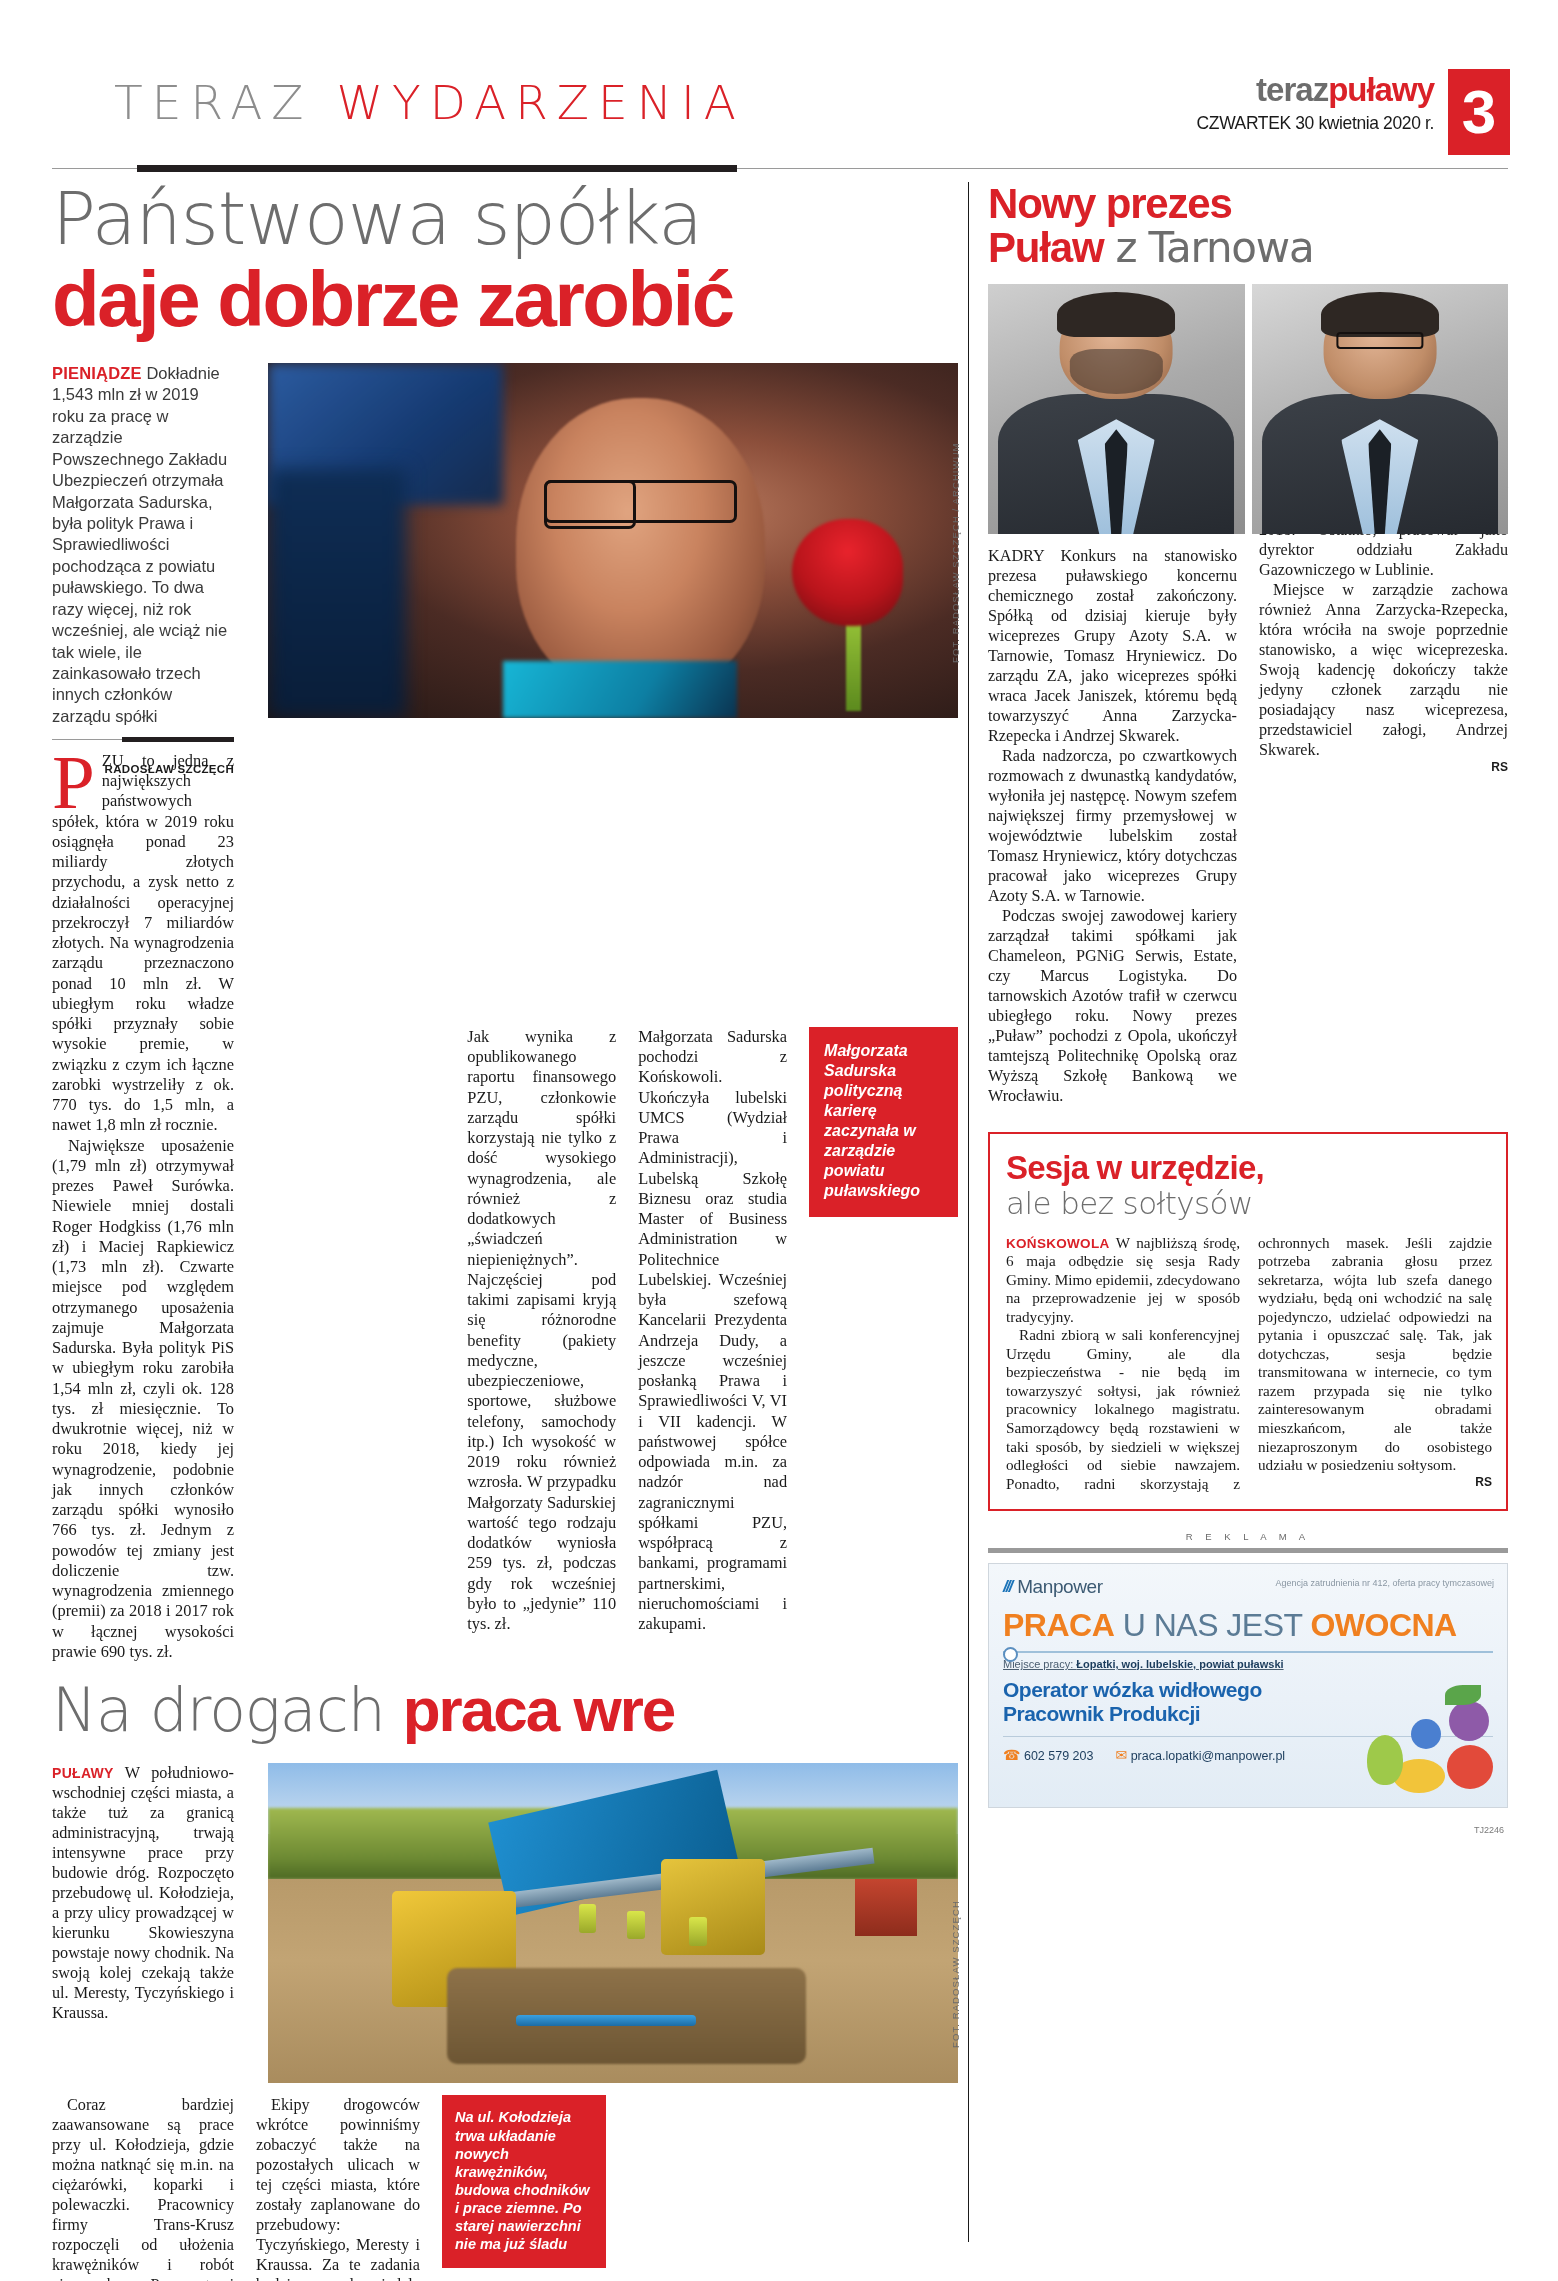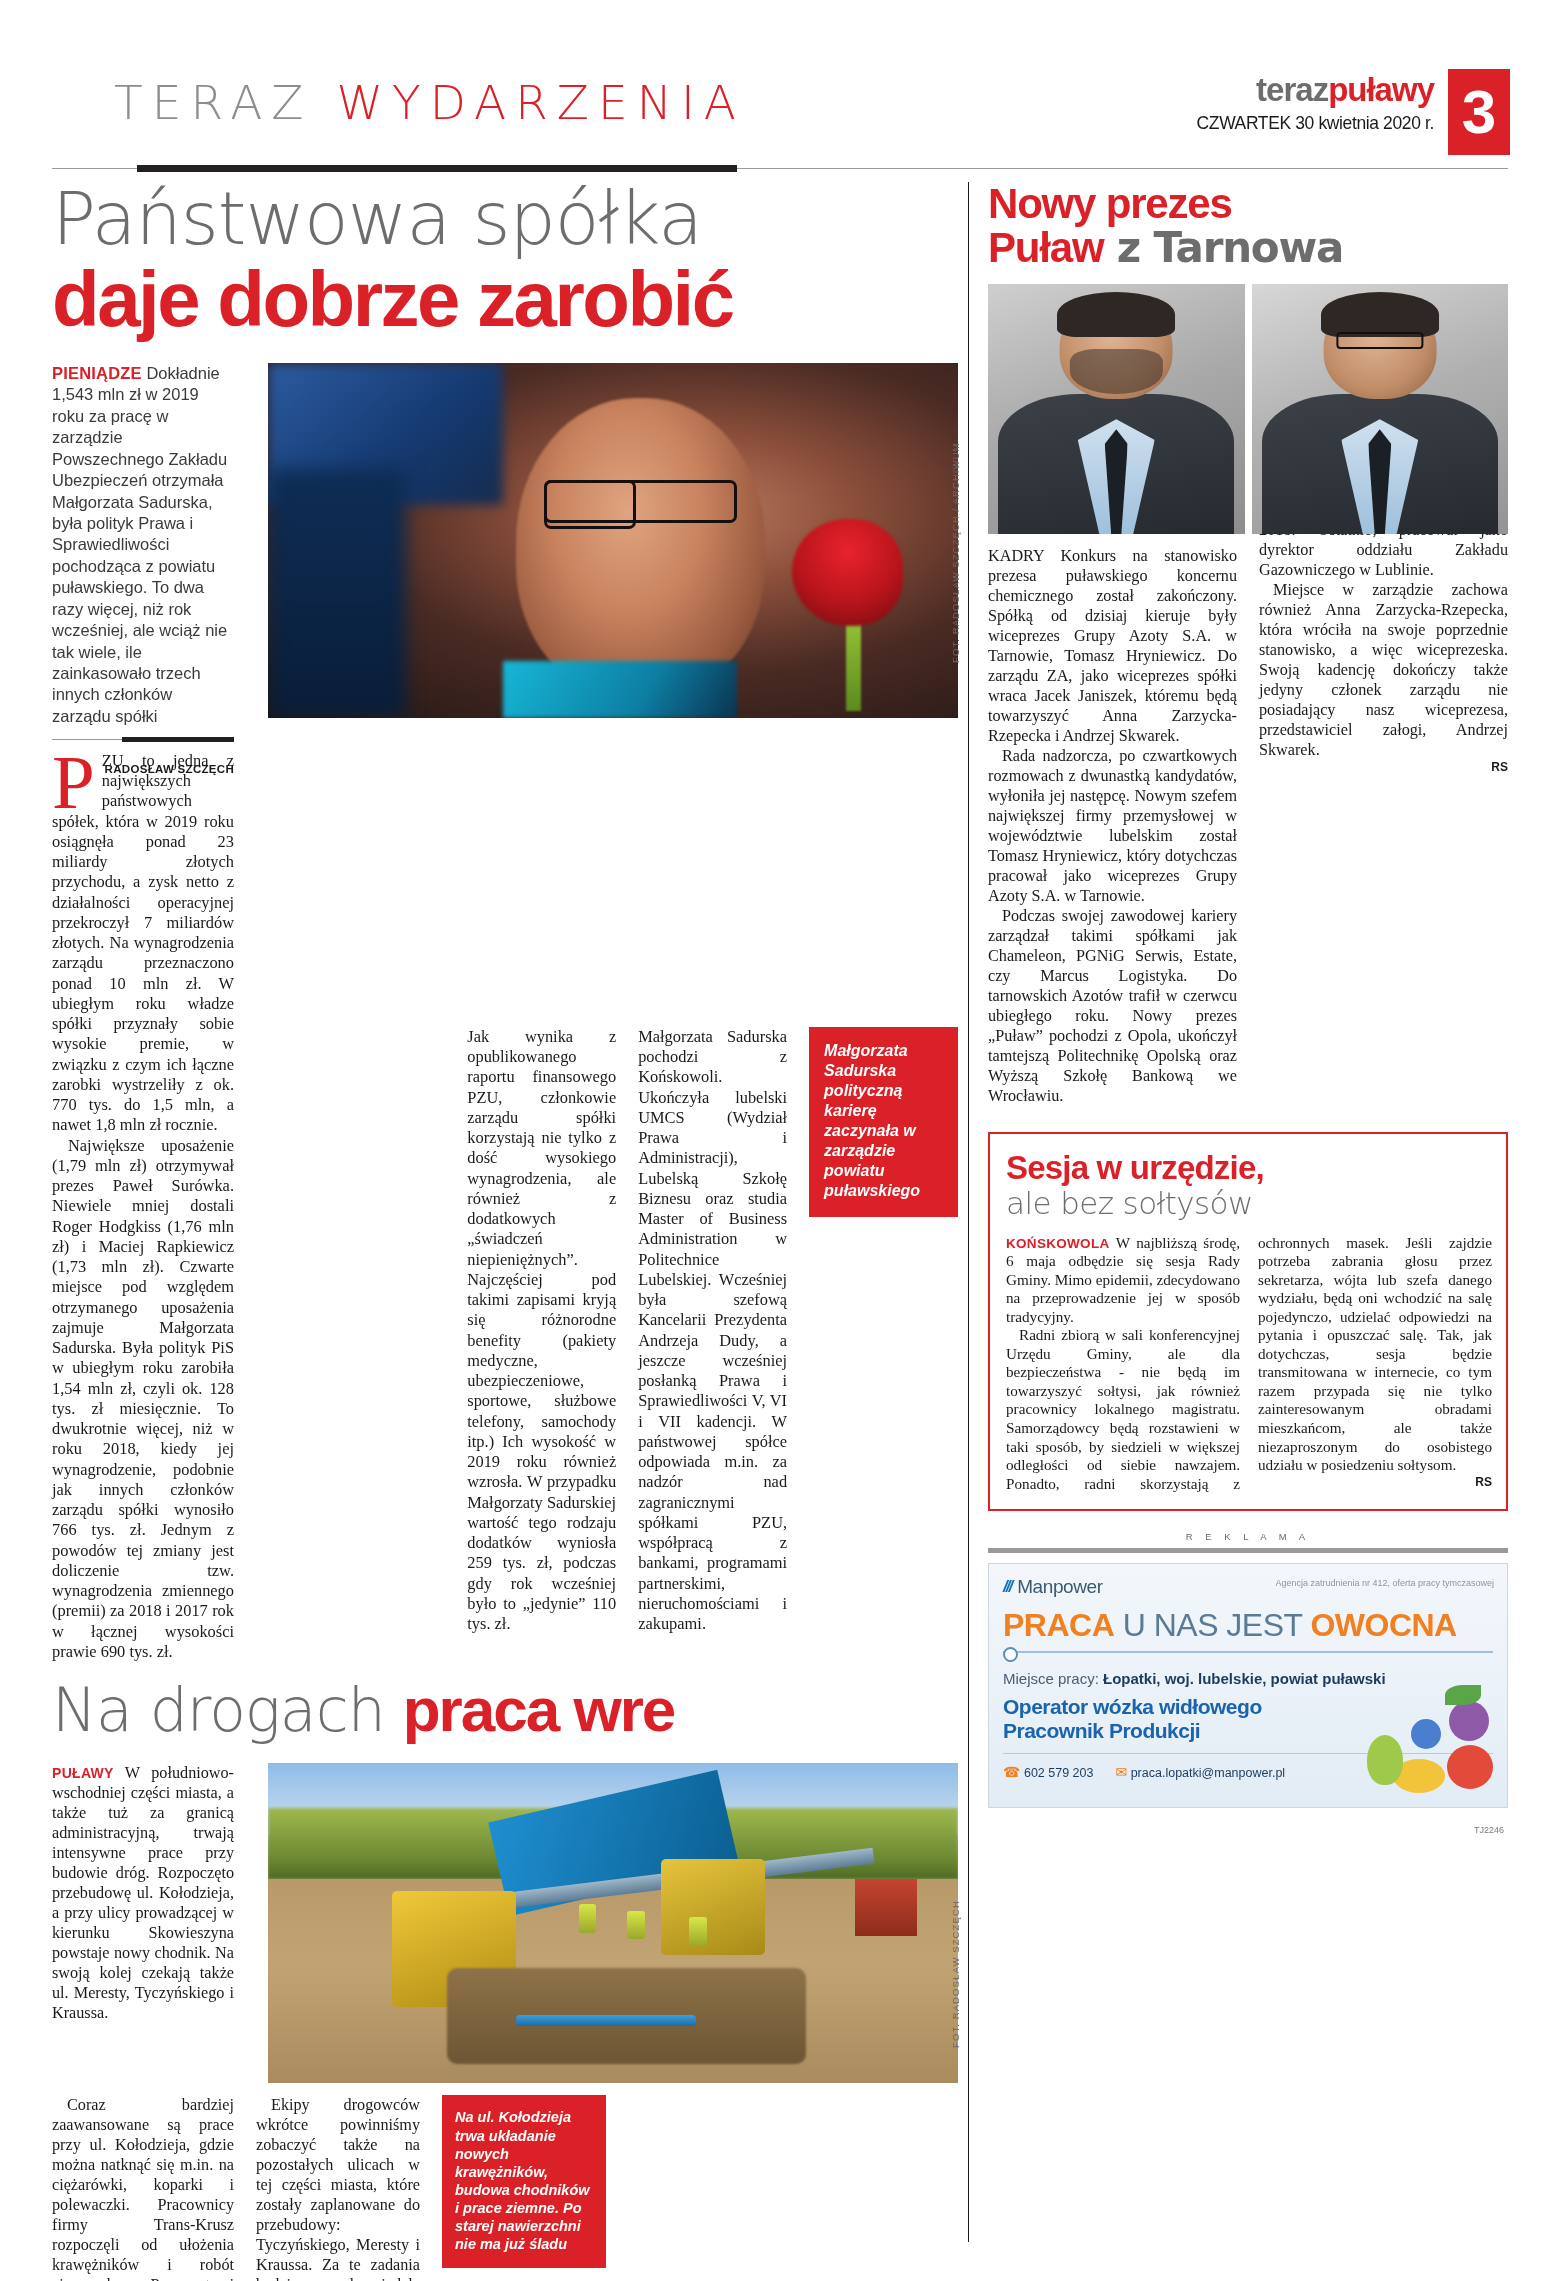--- a/index.html
+++ b/index.html
@@ -129,21 +129,21 @@
   .dropcap {
     float:left; font-family:"Liberation Serif", serif; color:#da2128;
     font-size:77px; line-height:0.76; font-weight:normal;
     margin:2px 7px -2px 0;
   }
 
   
   .rhead-l1 { font-size:42px; font-weight:bold; color:#da2128; line-height:1.05; letter-spacing:-1.2px; }
   .rhead-l2 { font-size:42px; line-height:1.05; letter-spacing:-1.2px; }
   .rhead-l2 .rb { color:#da2128; font-weight:bold;margin-top:36px; }
-  .rhead-l2 .rg { color:#6d6d6d; font-weight:700; font-family:"DejaVu Sans", sans-serif; }
+  .rhead-l2 .rg { color:#6d6d6d; font-weight:400; font-family:"DejaVu Sans", sans-serif; }
 
   .rphotos { position:relative; height:250px; margin-top:14px; display:flex; gap:7px; }
   .rphoto { flex:1; position:relative; overflow:hidden; }
   .rp1 { background:linear-gradient(160deg,#cfcfcf,#a9a9a9 48%,#8d8d8d); }
   .rp2 { background:linear-gradient(160deg,#d7d7d7,#b0b0b0 48%,#949494); }
   .man-head { position:absolute; left:50%; top:6%; width:44%; height:40%;
       transform:translateX(-50%); border-radius:48% 48% 45% 45%;
       background:radial-gradient(ellipse at 45% 35%, #e2b596, #c08d68 60%, #8d5f42); }
   .man-hair { position:absolute; left:50%; top:3%; width:46%; height:18%;
       transform:translateX(-50%); border-radius:50% 50% 18% 18%; background:#2e2723; }
@@ -216,21 +216,21 @@
   .ad-logo { display:flex; align-items:center; gap:6px; }
   .ad-logo .mp-mark { color:#1a73b8; font-weight:bold; font-size:17px; font-style:italic; letter-spacing:-2px; }
   .ad-logo .mp-word { color:#3c5a73; font-size:19px; letter-spacing:-0.4px; }
   .ad-agency { position:absolute; right:13px; top:14px; font-size:9px; color:#8a97a3; }
   .ad-praca { margin-top:9px; font-size:32px; font-weight:bold; letter-spacing:-0.5px; }
   .ad-praca .o1 { color:#f08020; }
   .ad-praca .o2 { color:#5b7b95; font-weight:normal; }
   .ad-praca .o3 { color:#f08020; }
   .ad-line { margin-top:7px; height:2px; background:#9fc0da; position:relative; }
   .ad-line:before { content:""; position:absolute; left:0; top:-4px; width:11px; height:11px; border:2px solid #5b8fc0; border-radius:50%; background:#fff; }
-  .ad-place { margin-top:17px; font-size:15px; color:#4a5d70; }
+  .ad-place { margin-top:5px; font-size:11px; color:#4a5d70;text-decoration:underline; }
   .ad-place b { color:#1b3c5c; }
   .ad-job1 { margin-top:8px; font-size:21px; font-weight:bold; color:#1a63ad; letter-spacing:-0.5px; }
   .ad-job2 { font-size:21px; font-weight:bold; color:#1a63ad; letter-spacing:-0.5px; }
   .ad-hr { margin-top:10px; height:1px; background:#b9cbdb; }
   .ad-contact { margin-top:10px; display:flex; gap:22px; align-items:center; font-size:12.5px; color:#1b3c5c; }
   .ad-contact .ic { color:#f08020; font-size:14px; }
   .ad-fruit { position:absolute; right:8px; bottom:6px; width:150px; height:130px; }
   .fr { position:absolute; border-radius:50%; }
   .fr-apple { right:6px; bottom:12px; width:46px; height:44px; background:#e24a3a; }
   .fr-lemon { right:54px; bottom:8px; width:52px; height:34px; background:#f2c43a; border-radius:50%; }

